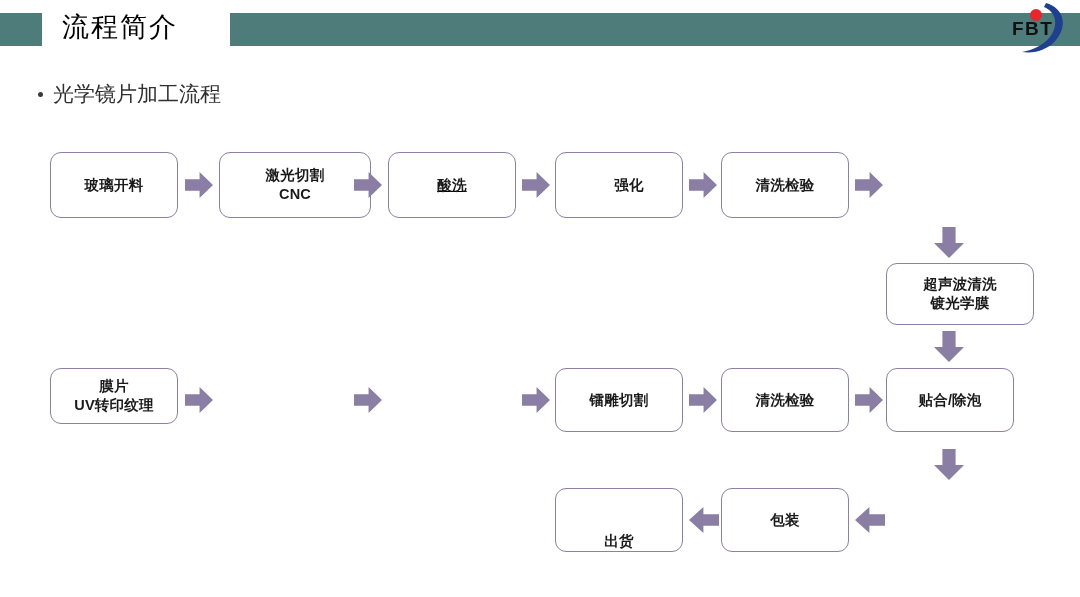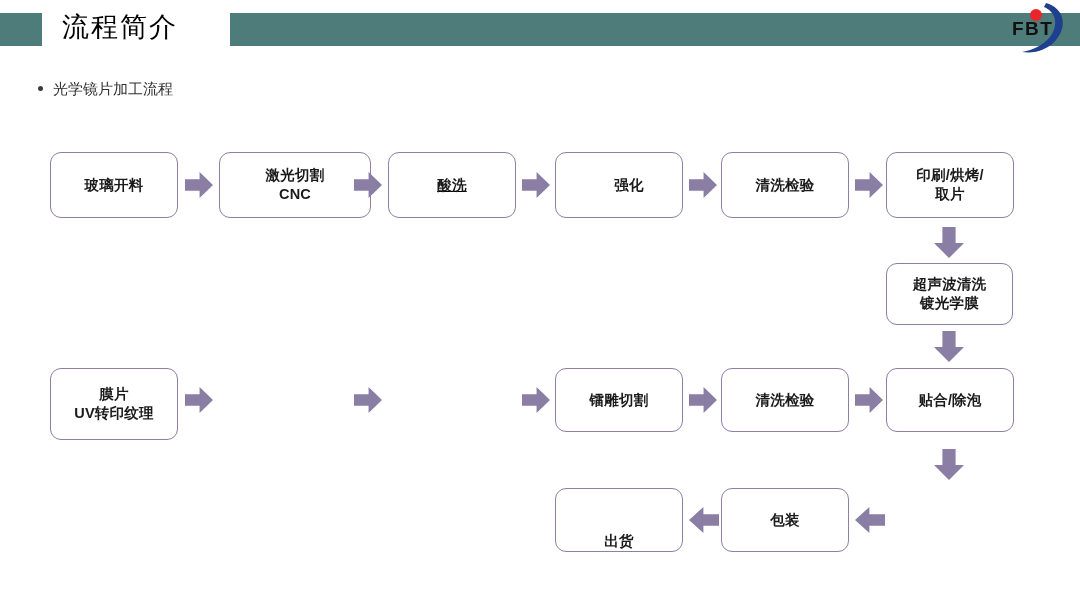--- a/index.html
+++ b/index.html
@@ -47,21 +47,21 @@
     position: absolute;
     right: 8px; top: 0px;
     width: 86px; height: 58px;
   }
 
   
   #bullet-line {
     position: absolute;
     left: 38px; top: 80px;
     font-family: "Liberation Serif", "DejaVu Serif", serif;
-    font-size: 15px;
+    font-size: 21px;
     color: #2f2f2f;
     white-space: nowrap;
   }
   #bullet-dot {
     display: inline-block;
     width: 5px; height: 5px;
     border-radius: 50%;
     background: #3a3a3a;
     vertical-align: middle;
     margin-right: 10px;
@@ -139,29 +139,25 @@
     </div>
     <div class="node" style="left: 388px; top: 152px; width: 128px; height: 66px; border-color: rgb(141, 127, 166); text-decoration: underline;">
       <div class="node-label">酸洗</div>
     </div>
     <div class="node" style="left: 555px; top: 152px; width: 128px; height: 66px; border-color: rgb(141, 127, 166); padding-left: 20px;">
       <div class="node-label">强化</div>
     </div>
     <div class="node" style="left: 721px; top: 152px; width: 128px; height: 66px; border-color: rgb(141, 127, 166);">
       <div class="node-label">清洗检验</div>
     </div>
-    <div class="node" style="left: 886px; top: 152px; width: 128px; height: 66px; border-color: rgb(141, 127, 166);">
-      <div class="node-label">印刷/烘烤/
-取片</div>
-    </div>
-    <div class="node" style="left: 886px; top: 263px; width: 127px; height: 62px; border-color: rgb(141, 127, 166);">
+    <div class="node" style="left: 886px; top: 263px; width: 148px; height: 62px; border-color: rgb(141, 127, 166);">
       <div class="node-label">超声波清洗
 镀光学膜</div>
     </div>
-    <div class="node" style="left: 50px; top: 368px; width: 128px; height: 72px; border-color: rgb(141, 127, 166);">
+    <div class="node" style="left: 50px; top: 368px; width: 128px; height: 56px; border-color: rgb(141, 127, 166);">
       <div class="node-label">膜片
 UV转印纹理</div>
     </div>
     <div class="node" style="left: 555px; top: 368px; width: 128px; height: 64px; border-color: rgb(141, 127, 166); justify-content: center;">
       <div class="node-label">镭雕切割</div>
     </div>
     <div class="node" style="left: 721px; top: 368px; width: 128px; height: 64px; border-color: rgb(141, 127, 166);">
       <div class="node-label">清洗检验</div>
     </div>
     <div class="node" style="left: 886px; top: 368px; width: 128px; height: 64px; border-color: rgb(141, 127, 166); text-align: right;">

